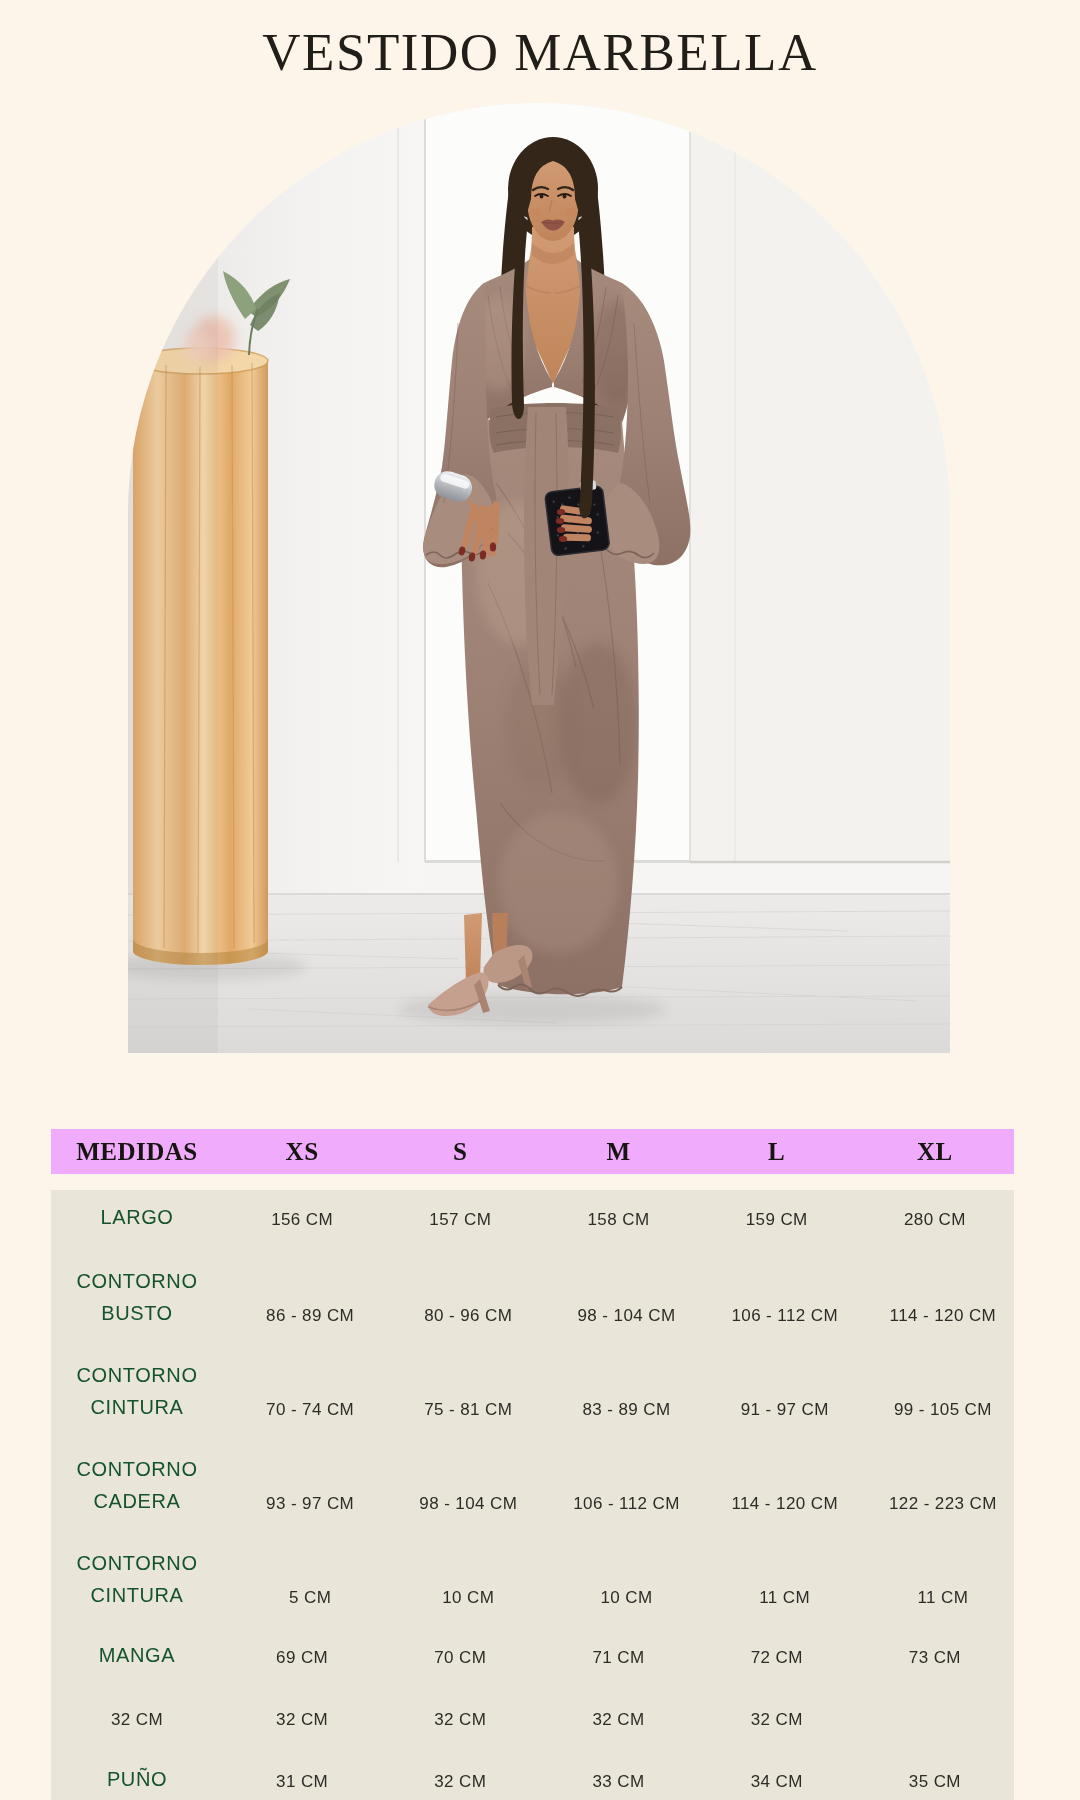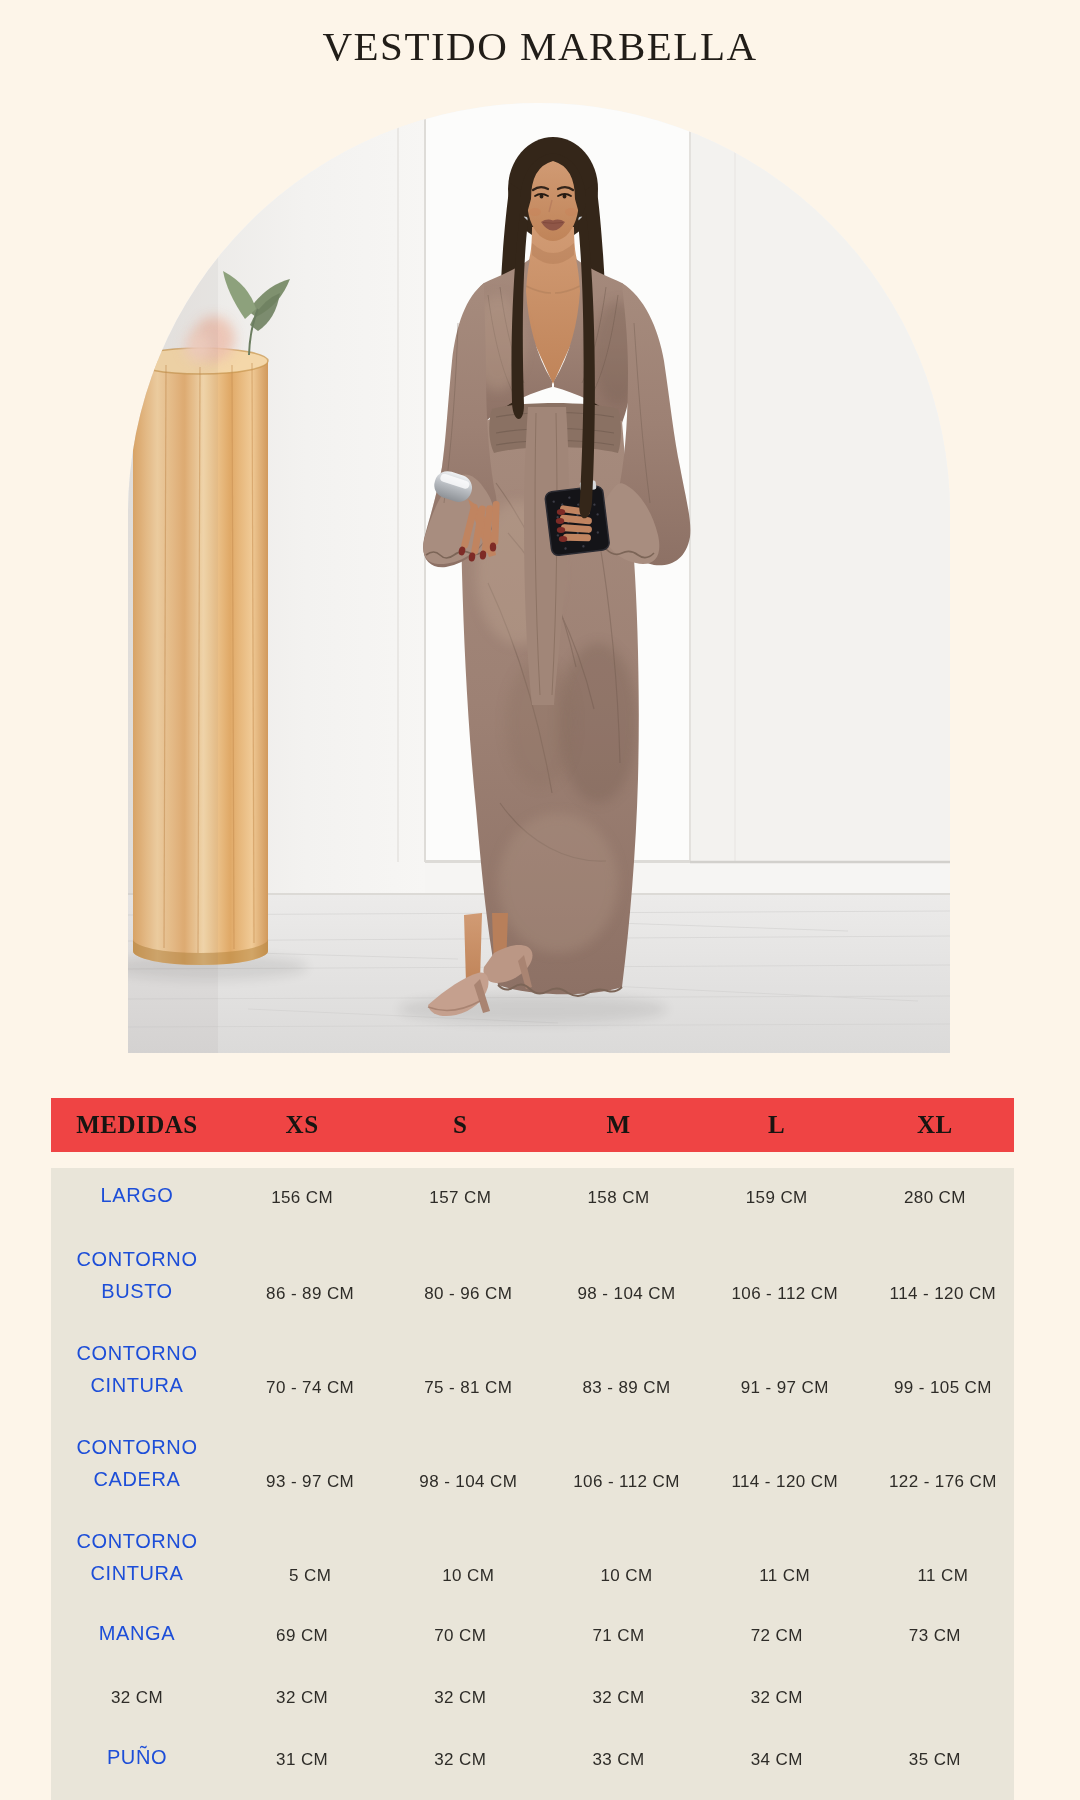--- a/index.html
+++ b/index.html
@@ -4,41 +4,41 @@
 <style>
   html,body{margin:0;padding:0;}
   body{width:1080px;height:1800px;position:relative;overflow:hidden;
        font-family:"Liberation Sans",sans-serif;background:#fdf5e9;}
 
   .page{position:absolute;inset:0;background:#fdf5e9;}
 
   
   .title{position:absolute;top:22px;left:0;width:1080px;text-align:center;
          font-family:"Liberation Serif","DejaVu Serif",serif;
-         font-size:41px;font-weight:500;letter-spacing:1.5px;color:#211d18;}
+         font-size:53px;font-weight:500;letter-spacing:1.5px;color:#211d18;}
 
   
   .arch{position:absolute;left:128px;top:103px;width:822px;height:950px;
         border-radius:411px 411px 0 0;overflow:hidden;background:#f5f4f2;}
   .arch svg{display:block;}
 
   
   .size-table{position:absolute;left:51px;top:1098px;width:963px;}
-  .thead{background:#ef4444;height:54px;display:grid;
-         grid-template-columns:172px repeat(5,1fr);align-items:center;}
+  .thead{background:#f0abfc;height:45px;display:grid;
+         grid-template-columns:172px repeat(5,1fr);align-items:center;margin-top:31px;}
   .th{font-family:"Liberation Serif","DejaVu Serif",serif;font-weight:700;
       font-size:25px;letter-spacing:.5px;color:#171511;text-align:center;}
   .tbody{background:#e9e5d9;margin-top:16px;padding-bottom:10px;}
   .row{display:grid;grid-template-columns:172px repeat(5,1fr);align-items:end;}
   .row.single{height:62px;}
   .row.double{height:94px;gap:16px;}
   .cell{text-align:center;font-size:17px;letter-spacing:.4px;color:#2e2c28;
         padding-bottom:19px;line-height:26px;}
   .row.double .cell{padding-bottom:17px;}
-  .label-cell{font-size:20px;letter-spacing:.6px;color:#1d4ed8;}
+  .label-cell{font-size:20px;letter-spacing:.6px;color:#14532d;}
   .label-cell div:empty{display:none;}
   .label-cell .l1,.label-cell .l2{line-height:32px;}
 </style>
 </head>
 <body>
 
 <div class="page">
 
   <div class="title">VESTIDO MARBELLA</div>
 
@@ -356,21 +356,21 @@
 
       <div class="row double">
         <div class="cell label-cell">
           <div class="l1">CONTORNO</div>
             <div class="l2">CADERA</div>
         </div>
         <div class="cell">93 - 97 CM</div>
         <div class="cell">98 - 104 CM</div>
         <div class="cell">106 - 112 CM</div>
         <div class="cell">114 - 120 CM</div>
-        <div class="cell">122 - 176 CM</div>
+        <div class="cell">122 - 223 CM</div>
       </div>
 
       <div class="row double">
         <div class="cell label-cell">
           <div class="l1">CONTORNO</div>
             <div class="l2">CINTURA</div>
         </div>
         <div class="cell">5 CM</div>
         <div class="cell">10 CM</div>
         <div class="cell">10 CM</div>

